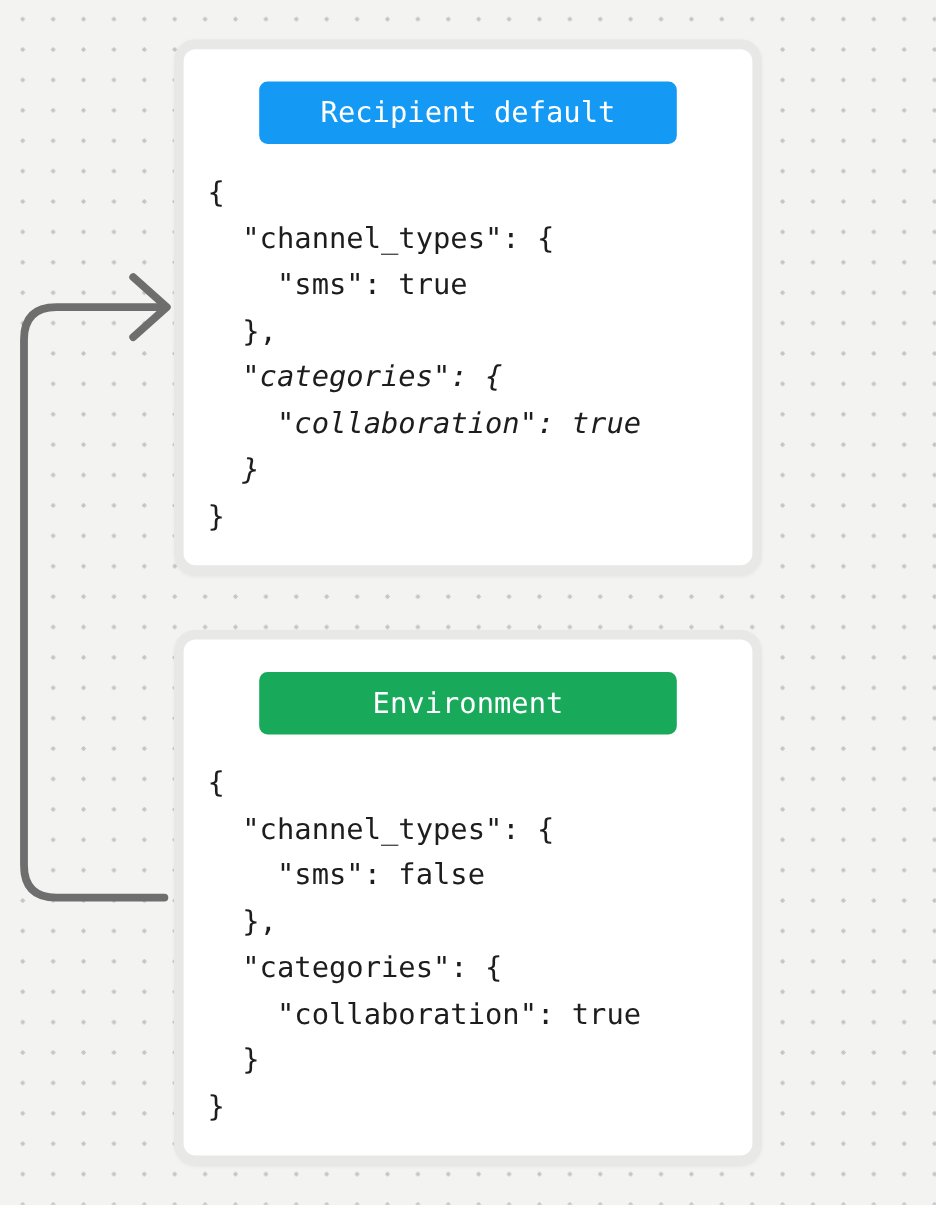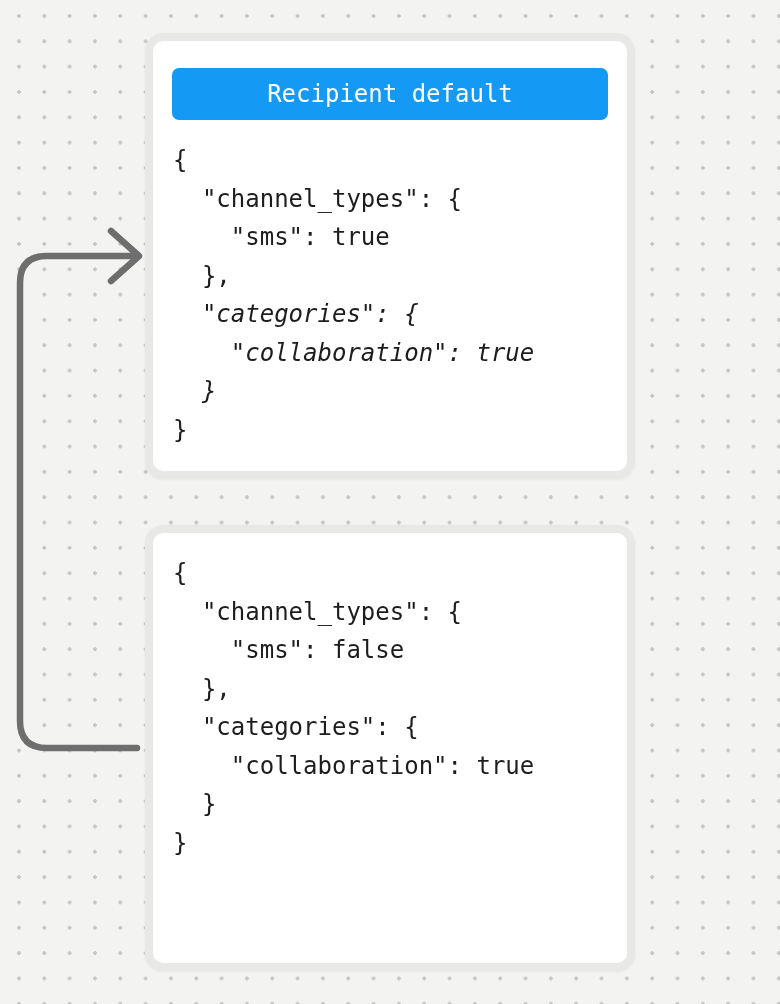--- a/index.html
+++ b/index.html
@@ -14,21 +14,21 @@
   .arrow-svg { position: absolute; left: 0; top: 0; width: 780px; height: 1004px; }
   .card {
     position: absolute; left: 145px; width: 474px; height: 430px;
     background: #ffffff; border: 8px solid #e8e8e6; border-radius: 18px;
     box-shadow: 0 1px 3px rgba(0,0,0,0.05);
     box-sizing: content-box;
   }
   .card-top { top: 33px; }
   .card-bottom { top: 525px; }
   .banner {
-    margin: 27px auto 0; width: 436px; height: 52px; border-radius: 7px;
+    margin: 27px auto 0; width: 348px; height: 52px; border-radius: 7px;
     color: #ffffff; font-size: 24px; font-weight: 500;
     line-height: 52px; text-align: center;
   }
   .code {
     margin: 21px 0 0 20px;
     font-size: 24px; font-weight: 500; color: #1d1d1d;
   }
   .code-line { white-space: pre; line-height: 38.5px; height: 38.5px; }
   .code-line.italic { font-style: italic; }
 </style>
@@ -48,20 +48,21 @@
       <div class="code-line">    "sms": true</div>
       <div class="code-line">  },</div>
       <div class="code-line italic">  "categories": {</div>
       <div class="code-line italic">    "collaboration": true</div>
       <div class="code-line italic">  }</div>
       <div class="code-line">}</div>
     </div>
 </div>
 
 <div class="card card-bottom">
+  <div class="banner" style="background: rgb(25, 169, 91); color: rgb(255, 255, 255);">Environment</div>
   <div class="code" style="color: rgb(29, 29, 29);">
       <div class="code-line">{</div>
       <div class="code-line">  "channel_types": {</div>
       <div class="code-line">    "sms": false</div>
       <div class="code-line">  },</div>
       <div class="code-line">  "categories": {</div>
       <div class="code-line">    "collaboration": true</div>
       <div class="code-line">  }</div>
       <div class="code-line">}</div>
     </div>

